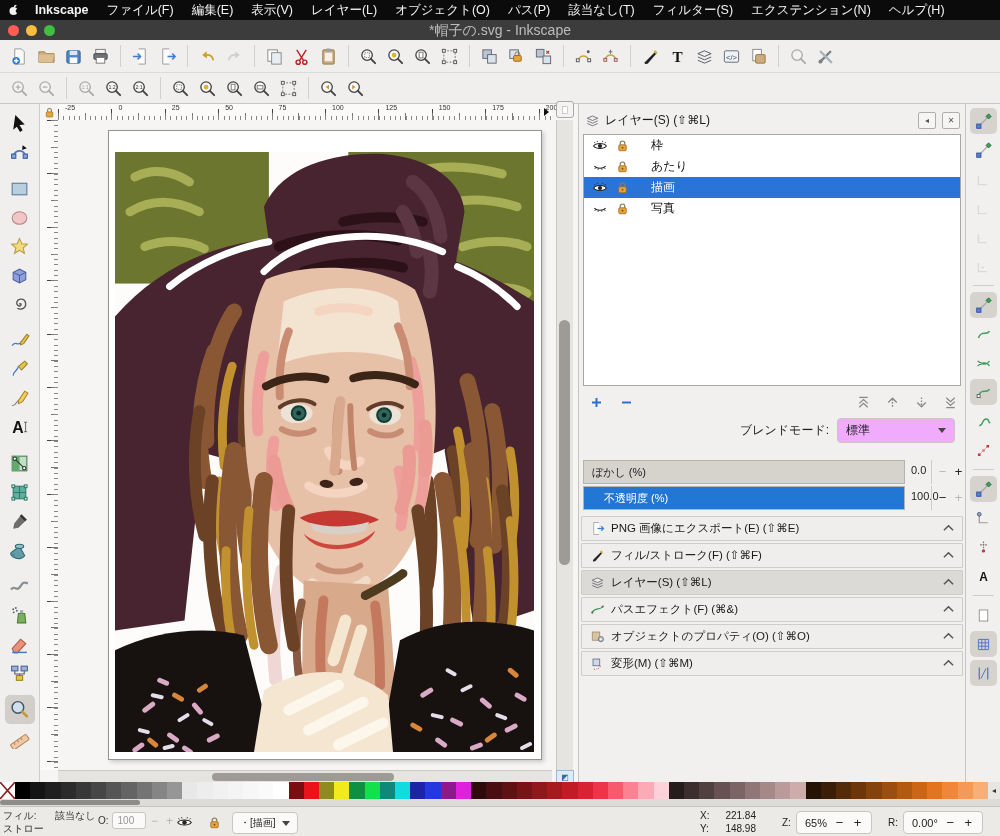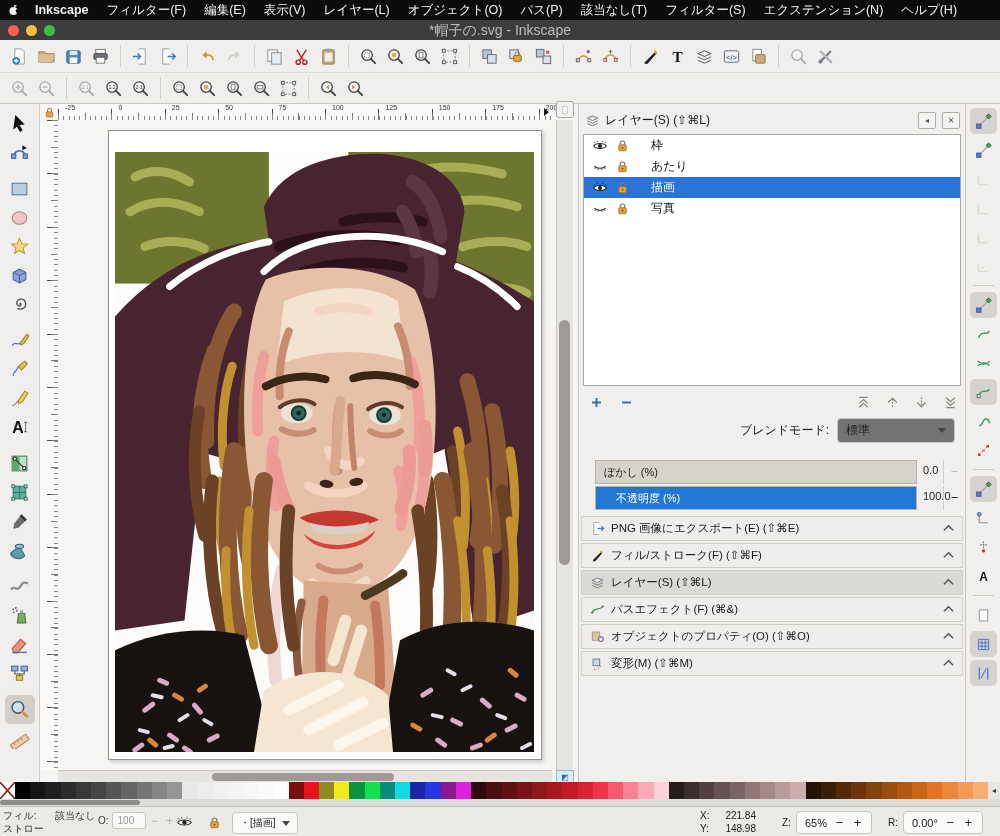--- a/index.html
+++ b/index.html
@@ -58,24 +58,24 @@
   .lp-list{position:absolute;left:4px;top:30px;width:378px;height:252px;background:#fff;border:1px solid #a9a7a3;box-sizing:border-box;}
   .lrow{height:21px;display:flex;align-items:center;gap:4px;padding-left:7px;font-size:12px;color:#111;}
   .lrow .lname{margin-left:16px;}
   .lrow.sel{background:#2a74d8;color:#fff;}
   .lico{width:18px;height:18px;display:grid;place-items:center;}
   .lp-actions{position:absolute;left:8px;top:288px;width:372px;height:20px;display:flex;align-items:center;}
   .act{width:18px;height:18px;display:grid;place-items:center;margin-right:12px;}
   .mv{width:18px;height:18px;display:grid;place-items:center;margin-left:11px;}
   .blend-row{position:absolute;left:0;top:312px;width:380px;height:28px;display:flex;align-items:center;justify-content:flex-end;gap:8px;}
   .blend-label{font-size:12px;color:#222;margin-left:8px;}
-  .dropdown{width:118px;height:25px;background:#737373;border:1px solid #c9c7c3;border-radius:4px;display:flex;align-items:center;font-size:12px;color:#222;padding:0 8px;box-sizing:border-box;margin-right:4px;}
+  .dropdown{width:118px;height:25px;background:#f0abfc;border:1px solid #c9c7c3;border-radius:4px;display:flex;align-items:center;font-size:12px;color:#222;padding:0 8px;box-sizing:border-box;margin-right:4px;}
   .dropdown .dv{flex:1;}
   .caret{width:0;height:0;border-top:5px solid #444;border-left:4px solid transparent;border-right:4px solid transparent;}
-  .slider-row{position:absolute;left:16px;width:380px;height:24px;text-decoration:underline;}
+  .slider-row{position:absolute;left:4px;width:380px;height:24px;text-decoration:underline;}
   .track{position:absolute;left:0;top:0;width:322px;height:24px;border:1px solid #b6b3ae;box-sizing:border-box;display:flex;align-items:center;padding-left:8px;font-size:11px;}
   .track.blur{background:#d6d2cc;color:#222;}
   .track.op{background:#2277d4;color:#fff;padding-left:20px;}
   .sval{position:absolute;left:328px;top:4px;font-size:11px;color:#222;}
   .spin{position:absolute;top:4px;width:15px;height:15px;display:grid;place-items:center;font-size:13px;color:#222;}
   .spin.dim2{color:#bbb8b4;}
   .sdiv{position:absolute;left:348px;top:0;width:1px;height:24px;background:#cfcdc9;}
   .sections{position:absolute;left:2px;top:412px;width:382px;}
   .section{height:25px;margin-bottom:2px;background:#efeeec;border:1px solid #cfcdc9;border-radius:1px;display:flex;align-items:center;gap:6px;padding:0 8px;box-sizing:border-box;font-size:11.5px;color:#1a1a1a;}
   .section.active{background:#dcdad6;}
@@ -116,21 +116,21 @@
   <div class="abs menubar">
     <span class="apple">
         <svg width="13" height="14" viewBox="0 0 20 20">
           <circle cx="10" cy="11.5" r="6.2" fill="#f2f2f2"></circle>
           <ellipse cx="12.6" cy="3.6" rx="2.4" ry="1.3" fill="#f2f2f2" transform="rotate(-35 12.6 3.6)"></ellipse>
           <circle cx="16.4" cy="11.5" r="3" fill="#0b0b0b"></circle>
         </svg>
       </span>
     <span class="appname">Inkscape</span>
     <span id="menu-items" style="display:flex;">
-        <span class="mitem">フィルター(F)</span>
+        <span class="mitem">ファイル(F)</span>
         <span class="mitem">編集(E)</span>
         <span class="mitem">表示(V)</span>
         <span class="mitem">レイヤー(L)</span>
         <span class="mitem">オブジェクト(O)</span>
         <span class="mitem">パス(P)</span>
         <span class="mitem">該当なし(T)</span>
         <span class="mitem">フィルター(S)</span>
         <span class="mitem">エクステンション(N)</span>
         <span class="mitem">ヘルプ(H)</span>
       </span>

